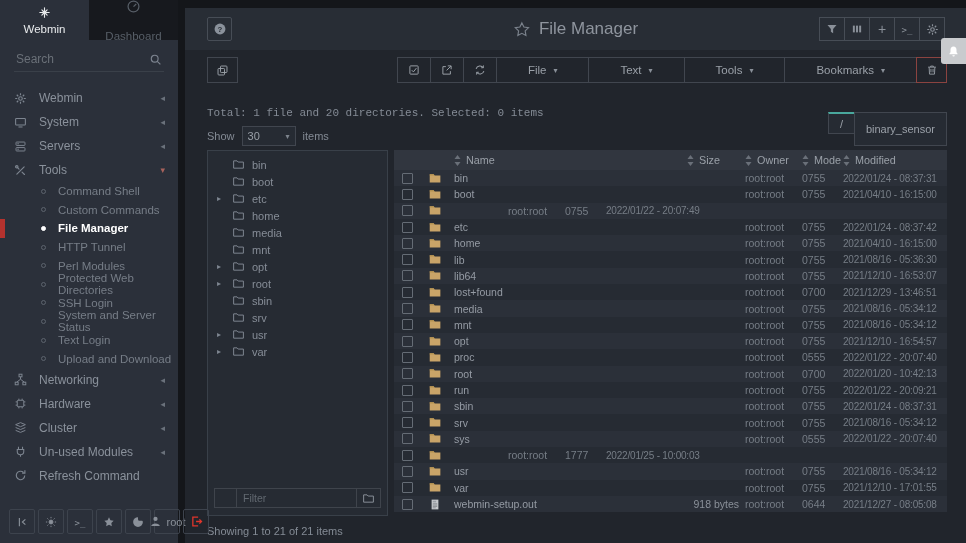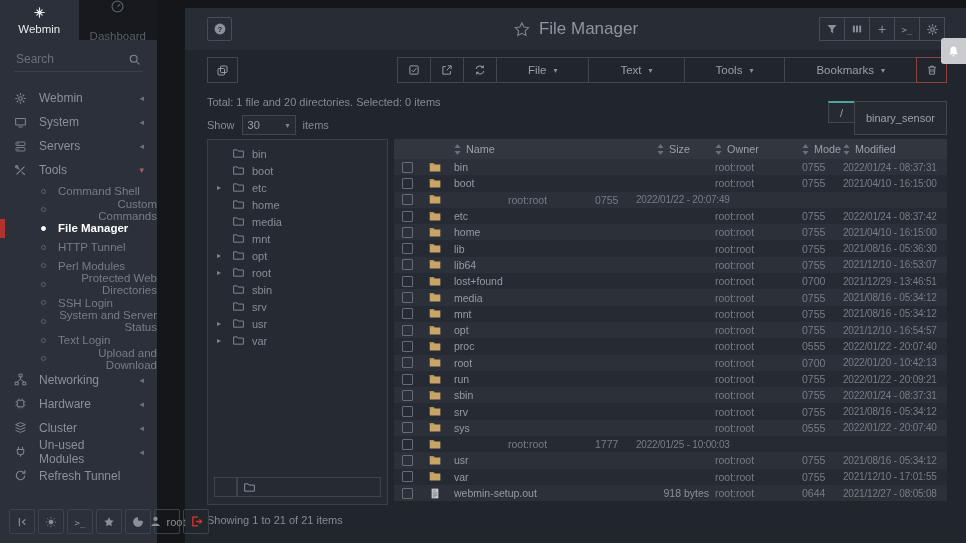--- a/index.html
+++ b/index.html
@@ -1,36 +1,36 @@
 <!DOCTYPE html>
 <html><head>
 <meta charset="utf-8">
 <style>
   * { margin:0; padding:0; box-sizing:border-box; }
   html,body { width:966px; height:543px; overflow:hidden; }
   body { font-family:"Liberation Sans", sans-serif; background:#14161a; position:relative; color:#8a919b; }
   svg { display:block; }
 
   
-  .sidebar { position:absolute; left:0; top:0; width:157px; height:543px; background:#2b303a; display:flex; flex-direction:column; z-index:3; }
+  .sidebar { position:absolute; left:0; top:0; width:178px; height:543px; background:#2b303a; display:flex; flex-direction:column; z-index:3; }
   .tabs { display:flex; height:40px; flex-shrink:0; }
   .tab { flex:1; display:flex; flex-direction:column; align-items:center; justify-content:center; gap:3px; font-size:11.5px; cursor:pointer; }
   .tab-webmin { background:#2b303a; color:#e8eaec; }
   .tab-dashboard { background:#17191e; color:#585f68;gap:16px; }
   .search-row { position:relative; padding:9px 14px 6px; flex-shrink:0; }
   .search-row input { width:100%; background:transparent; border:none; border-bottom:1px solid #3a4049; color:#aab0b8; font-size:12px; padding:3px 20px 5px 2px; outline:none; font-family:"Liberation Sans",sans-serif; }
   .search-row input::placeholder { color:#6a7078; }
   .search-ic { position:absolute; right:16px; top:13px; color:#7d8490; }
 
   .menu { flex:1; padding-top:8px; overflow:hidden; }
   .menu-item { height:24px; display:flex; align-items:center; padding:0 13px; gap:11px; font-size:12px; color:#8a919b; cursor:pointer; }
   .menu-item .mi { width:15px; display:flex; justify-content:center; color:#7d8590; flex-shrink:0; }
   .menu-item .chev { margin-left:auto; font-size:9px; color:#6a717b; }
   .menu-item .chev.down { color:#a8625c; }
-  .submenu-item { height:18.6px; display:flex; align-items:center; padding-left:41px; gap:12px; font-size:11.5px; color:#767d87; position:relative; cursor:pointer;text-align:right; }
+  .submenu-item { height:18.6px; display:flex; align-items:center; padding-left:41px; gap:12px; font-size:11.5px; color:#767d87; position:relative; cursor:pointer; }
   .submenu-item .bullet { width:5px; height:5px; border:1px solid #5d646e; border-radius:50%; flex-shrink:0; }
   .submenu-item.active { color:#fff; font-weight:bold; }
   .submenu-item.active .bullet { background:#fff; border-color:#fff; }
   .submenu-item.active::before { content:''; position:absolute; left:0; top:0; bottom:0; width:5px; background:#b4322e; }
 
   .side-footer { margin-top:auto; flex-shrink:0; display:flex; align-items:center; padding:0 9px 9px; gap:3px; }
   .sf-btn { height:25px; min-width:26px; border:1px solid #3d434d; background:transparent; border-radius:2px; display:flex; align-items:center; justify-content:center; gap:5px; color:#8a9099; font-size:11px; cursor:pointer; padding:0 5px; }
   .sf-btn .term-txt { font-family:"DejaVu Sans Mono",monospace; font-size:9px; }
 
   
@@ -48,21 +48,21 @@
   .content { position:absolute; left:0; right:0; top:50px; bottom:0; padding:0 19px 0 22px; }
   .toolbar-row { margin-top:7px; display:flex; align-items:center; justify-content:space-between; }
   .tb-btn { height:26px; border:1px solid #41464f; background:transparent; color:#9aa0a8; display:flex; align-items:center; justify-content:center; cursor:pointer; }
   .clone-btn { width:31px; }
   .tb-group { display:flex; }
   .tb-group .tb-btn { margin-left:-1px; }
   .tb-icon-btn { width:34px; }
   .tb-menu-btn { padding:0 31px; gap:7px; font-size:11.5px; }
   .tb-menu-btn .car { font-size:8px; color:#8a9099; }
   .trash-btn { width:31px; border-color:#8b4340; margin-left:6px; }
-  .stats-line { margin-top:13px; font-size:11px; color:#848b95; }
+  .stats-line { margin-top:24px; font-size:11px; color:#848b95;font-family:Liberation Mono, monospace; }
   .show-row { margin-top:5px; height:22px; display:flex; align-items:flex-end; justify-content:space-between; font-size:11px; color:#848b95; }
   .show-left { display:flex; align-items:center; gap:7px; }
   .select-box { width:54px; height:20px; border:1px solid #41464f; background:#262b33; display:flex; align-items:center; padding:0 5px; color:#9aa0a8; cursor:pointer; }
   .select-box .car { margin-left:auto; font-size:8px; color:#7d848d; }
   .path-group { display:flex; }
   .path-root { width:27px; height:22px; background:#262b33; border:1px solid #41464f; border-top:2px solid #49a89d; color:#9aa0a8; display:flex; align-items:center; justify-content:center; font-size:11px; cursor:pointer; }
   .path-seg { height:22px; margin-left:-1px; background:#262b33; border:1px solid #41464f; color:#9aa0a8; display:flex; align-items:center; padding:16px 11px; font-size:11px; cursor:pointer; }
 
   .body-row { margin-top:4px; height:366px; display:flex; gap:6px; }
   .tree-panel { width:181px; flex-shrink:0; border:1px solid #394049; background:#262b33; display:flex; flex-direction:column; }
@@ -82,21 +82,21 @@
   .rows { flex:1; }
   .rows > div:nth-of-type(odd) { background:#2b3039; }
   .rows > div:nth-of-type(even) { background:#262b33; }
   .trow { height:16.3px; display:flex; align-items:center; cursor:pointer; }
   .c-check { width:26px; display:flex; justify-content:center; flex-shrink:0; }
   .cb { width:11px; height:11px; border:1px solid #656c75; border-radius:1px; background:transparent; cursor:pointer; }
   .c-icon { width:30px; display:flex; justify-content:center; flex-shrink:0; }
   .c-name { flex:1; color:#959ba4; padding-left:4px; white-space:nowrap; overflow:hidden; }
   .c-size { width:58px; text-align:right; padding-right:6px; color:#8a9099; flex-shrink:0; white-space:nowrap; }
   .c-owner { width:57px; color:#767d86; flex-shrink:0; }
-  .c-mode { width:41px; color:#767d86; flex-shrink:0;margin-left:30px; }
+  .c-mode { width:41px; color:#767d86; flex-shrink:0; }
   .c-modified { width:104px; color:#767d86; flex-shrink:0; font-size:10px; letter-spacing:-0.2px; white-space:nowrap; }
   .thead .c-name, .thead .c-size, .thead .c-owner, .thead .c-mode, .thead .c-modified { color:#9aa0a8; font-size:10.8px; letter-spacing:0; }
   .thead .c-size { display:flex; justify-content:flex-start; text-align:left; padding-right:0; }
   .showing-line { margin-top:9px; font-size:11px; color:#848b95; }
 </style>
 </head>
 <body>
 
 <div class="sidebar">
   <div class="tabs">
@@ -284,21 +284,21 @@
         </div>
         <div class="menu-item">
           <span class="mi">
             <svg viewBox="0 0 16 16" width="13" height="13">
               <g fill="none" stroke="currentColor" stroke-width="1.4">
                 <path d="M13.2 8a5.2 5.2 0 11-1.5-3.7"></path>
                 <path d="M13.4 1.6v3.4h-3.4"></path>
               </g>
             </svg>
           </span>
-          <span>Refresh Tunnel</span>
+          <span>Refresh Command</span>
           <span class="chev"></span>
         </div>
       </div>
   </div>
 
   <div class="side-footer">
 
   <div class="sf-btn">
         <span>
           <svg viewBox="0 0 16 16" width="12" height="12">
@@ -637,20 +637,21 @@
                   <path d="M2 3.5h4.2L7.6 5H14v7.5H2z" fill="none" stroke="currentColor" stroke-width="1.2"></path>
                 </svg>
               </span>
               <span>var</span>
             </div>
           </div>
         <div class="tree-filter">
           <span class="tf-clear">
               <span></span>
             </span>
+          <input type="text" placeholder="Filter" style="">
           <span class="tf-folder">
               <span>
                 <svg viewBox="0 0 16 16" width="13" height="13">
                   <path d="M2 3.5h4.2L7.6 5H14v7.5H2z" fill="none" stroke="currentColor" stroke-width="1.2"></path>
                 </svg>
               </span>
             </span>
         </div>
       </div>
 

